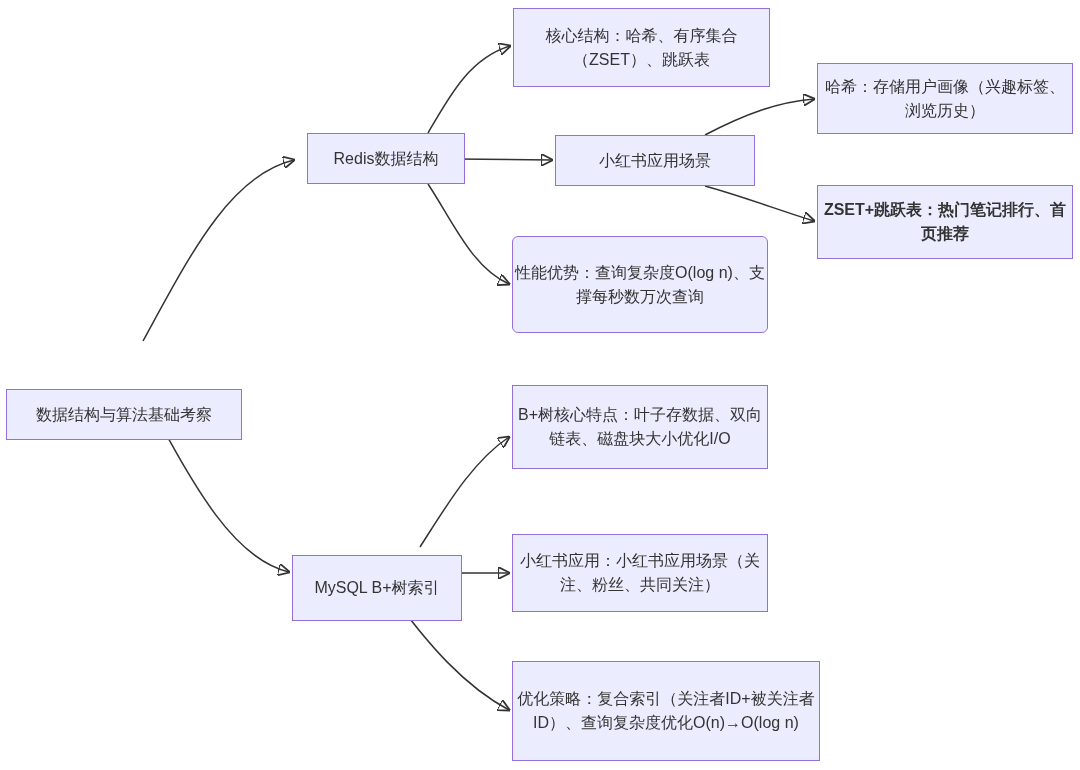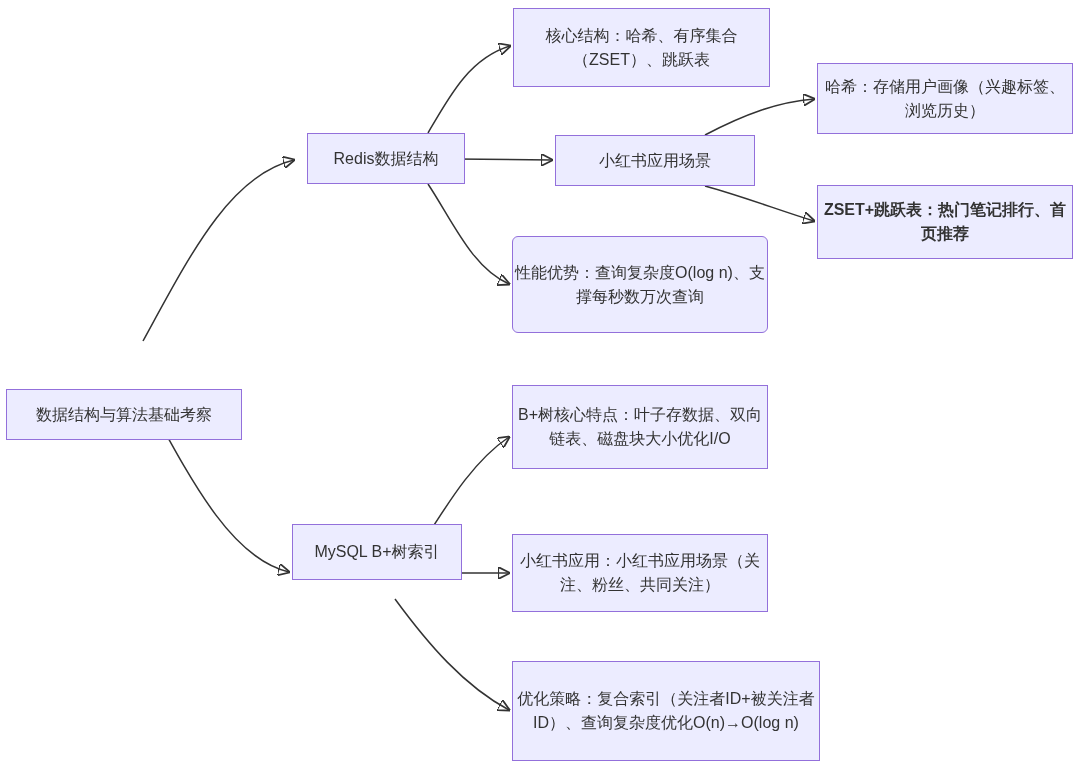--- a/index.html
+++ b/index.html
@@ -36,21 +36,21 @@
     padding: 4px 1px;
   }
   
   .n-root  { left: 6px;   top: 341px; width: 236px; height: 51px; margin-top: 48px; }
   .n-redis { left: 307px; top: 133px; width: 158px; height: 51px; }
   .n-core  { left: 513px; top: 8px;   width: 257px; height: 79px; }
   .n-scene { left: 555px; top: 135px; width: 200px; height: 51px; }
   .n-hash  { left: 817px; top: 63px;  width: 256px; height: 71px; }
   .n-zset  { left: 817px; top: 185px; width: 256px; height: 74px; font-weight: bold; }
   .n-perf  { left: 512px; top: 236px; width: 256px; height: 97px; border-radius: 6px; }
-  .n-mysql { left: 292px; top: 524px; width: 170px; height: 56px; }
+  .n-mysql { left: 292px; top: 555px; width: 170px; height: 66px; }
   .n-btree { left: 512px; top: 385px; width: 256px; height: 84px; }
   .n-app   { left: 512px; top: 534px; width: 256px; height: 78px; }
   .n-opt   { left: 512px; top: 661px; width: 308px; height: 100px; }
 </style>
 </head>
 <body>
 
 <div class="canvas">
 
   <svg class="edges" viewBox="0 0 1080 770" xmlns="http://www.w3.org/2000/svg">

